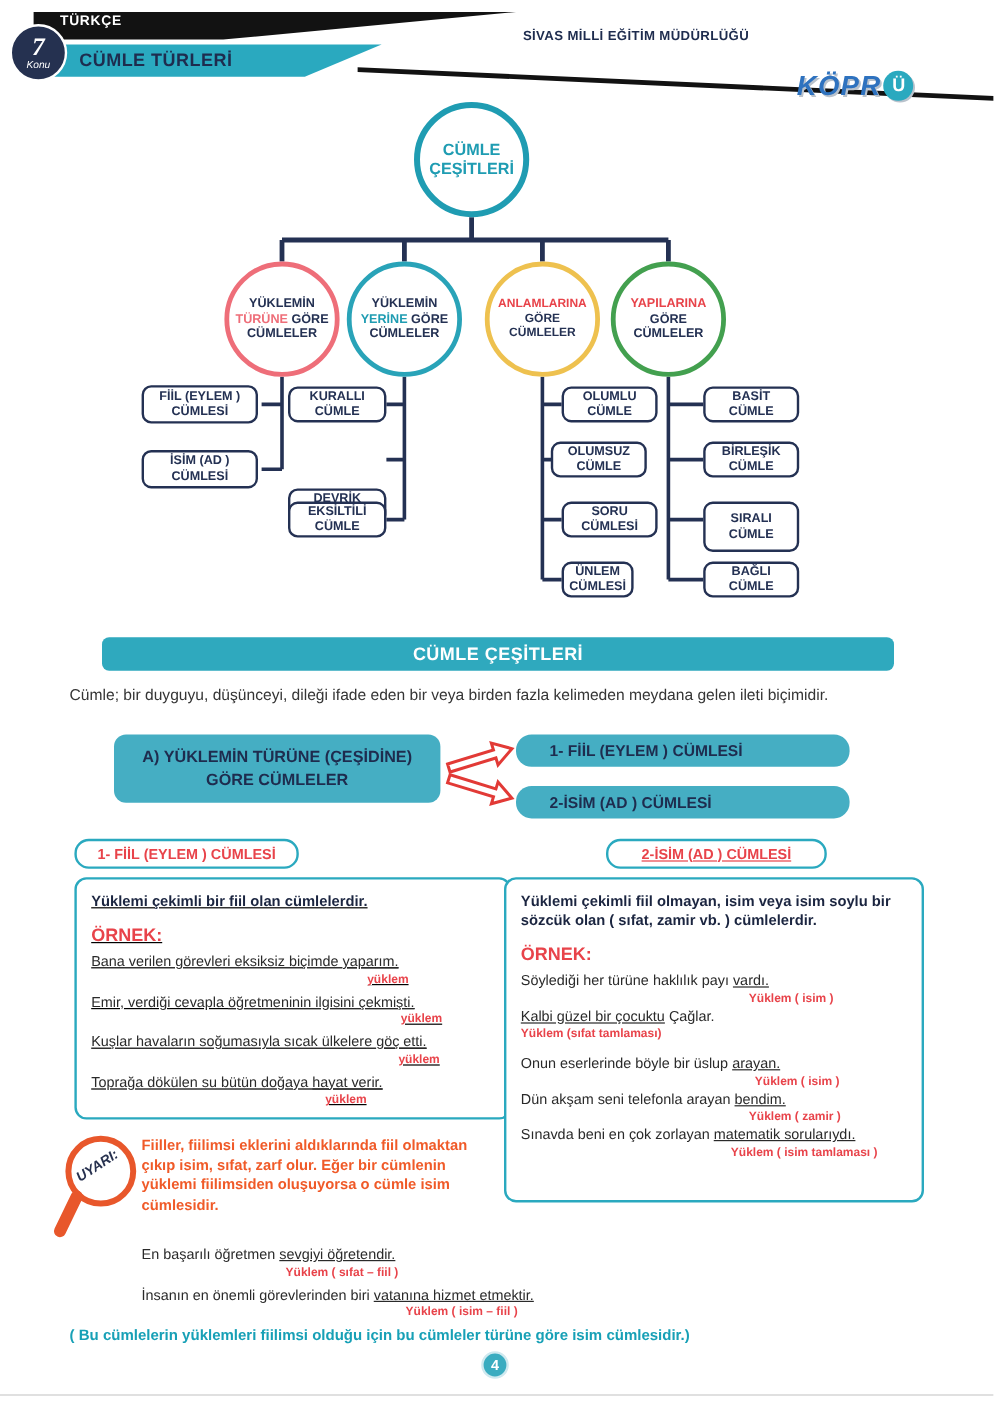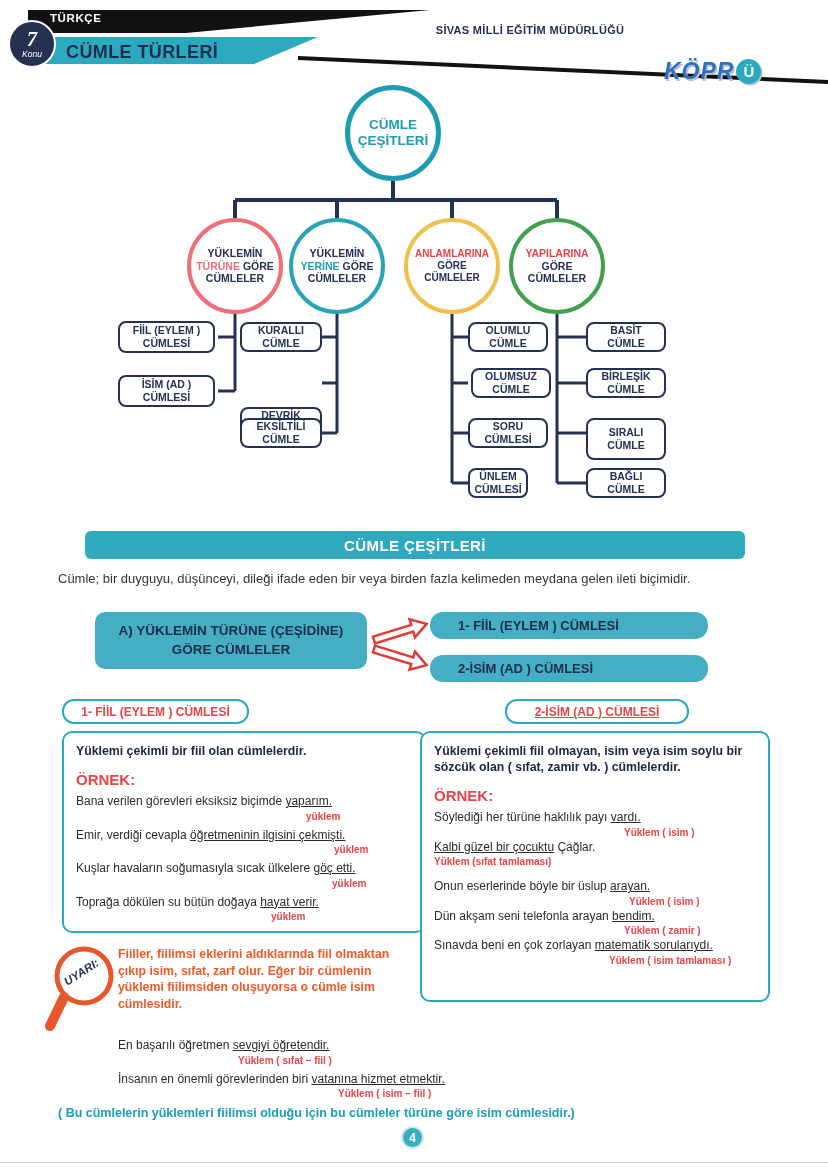--- a/index.html
+++ b/index.html
@@ -4,21 +4,21 @@
 <style>
   * { box-sizing: border-box; margin: 0; padding: 0; }
   body { background:#fff; font-family:"Liberation Sans", sans-serif; }
   #page { position:relative; width:828px; height:1171px; background:#fff; overflow:hidden; }
   .abs { position:absolute; }
   svg.layer { position:absolute; left:0; top:0; z-index:0; }
   .z1 { z-index:1; }
 
   
   .subject-label { color:#fff; font-weight:bold; font-size:11.5px; letter-spacing:.6px; }
-  .ribbon-label { color:#1e2c4e; font-weight:bold; font-size:18px; letter-spacing:.4px; }
+  .ribbon-label { color:#1e2c4e; font-weight:bold; font-size:15px; letter-spacing:.4px; }
   .institution { font-weight:bold; font-size:11px; color:#1e2c4e; text-align:center; letter-spacing:.3px; }
   .konu-circle { width:48px; height:48px; border-radius:50%; background:#253150; border:2px solid #fff;
     display:flex; flex-direction:column; align-items:center; justify-content:center; color:#fff; z-index:2; }
   .knum { font-family:"Liberation Serif", serif; font-style:italic; font-weight:bold; font-size:21px; line-height:1; }
   .kword { font-size:8.5px; font-style:italic; margin-top:-1px; }
   .logo { display:flex; align-items:center; }
   .logo-main { font-size:23px; font-weight:bold; font-style:italic; color:#2e72bf; letter-spacing:1px; text-shadow:1.5px 1.5px 0 #b9c2cc; }
   .logo-badge { display:inline-flex; width:25px; height:25px; border-radius:50%; background:#2aa9bf; color:#fff;
     font-weight:bold; font-size:15px; align-items:center; justify-content:center; margin-left:2px; box-shadow:1.5px 1.5px 0 #b9c2cc; }
 
@@ -146,21 +146,21 @@
 
   <div class="mm-box b-teal" style="left:240px; top:322px; width:82px; height:30px;">KURALLI
 CÜMLE</div>
   <div class="mm-box b-teal" style="left:240px; top:368px; width:82px; height:30px;margin-top:39px;">DEVRİK
 CÜMLE</div>
   <div class="mm-box b-teal" style="left:240px; top:418px; width:82px; height:30px;">EKSİLTİLİ
 CÜMLE</div>
 
   <div class="mm-box b-yellow" style="left:468px; top:322px; width:80px; height:30px;">OLUMLU
 CÜMLE</div>
-  <div class="mm-box b-yellow" style="left:471px; top:368px; width:80px; height:30px;">OLUMSUZ
+  <div class="mm-box b-yellow" style="left:459px; top:368px; width:80px; height:30px;">OLUMSUZ
 CÜMLE</div>
   <div class="mm-box b-yellow" style="left:468px; top:418px; width:80px; height:30px;">SORU
 CÜMLESİ</div>
   <div class="mm-box b-yellow" style="left:468px; top:468px; width:60px; height:30px;">ÜNLEM
 CÜMLESİ</div>
 
   <div class="mm-box b-green" style="left:586px; top:322px; width:80px; height:30px;">BASİT
 CÜMLE</div>
   <div class="mm-box b-green" style="left:586px; top:368px; width:80px; height:30px;">BİRLEŞİK
 CÜMLE</div>
@@ -175,21 +175,21 @@
   <div class="abs z1 secA" style="left:95px; top:612px; width:272px; height:57px;">
     <div>A) YÜKLEMİN TÜRÜNE  (ÇEŞİDİNE)</div>
     <div>GÖRE CÜMLELER</div>
   </div>
   <div class="abs z1 item-box" style="left:430px; top:612px; width:278px; height:27px;">1- FİİL  (EYLEM ) CÜMLESİ</div>
   <div class="abs z1 item-box" style="left:430px; top:655px; width:278px; height:27px;">2-İSİM (AD ) CÜMLESİ</div>
 
   <div class="abs z1 pill" style="left:62px; top:699px; width:187px; height:25px;">
     <span>1- FİİL  (EYLEM ) CÜMLESİ</span>
   </div>
-  <div class="abs z1 content-box" style="left:62px; top:731px; width:364px; height:202px;">
+  <div class="abs z1 content-box" style="left:62px; top:731px; width:364px; height:202px;text-decoration:underline;">
     <div class="definition">Yüklemi çekimli bir fiil olan cümlelerdir.</div>
     <div class="ornek">ÖRNEK:</div>
     <div class="sentence"><span>Bana verilen görevleri eksiksiz biçimde </span><u>yaparım.</u><span></span></div>
     <div class="plabel" style="margin-left:230px;">yüklem</div>
     <div class="sentence"><span>Emir, verdiği cevapla </span><u>öğretmeninin ilgisini çekmişti.</u><span></span></div>
     <div class="plabel" style="margin-left:258px;">yüklem</div>
     <div class="sentence"><span>Kuşlar havaların soğumasıyla sıcak ülkelere </span><u>göç etti.</u><span></span></div>
     <div class="plabel" style="margin-left:256px;">yüklem</div>
     <div class="sentence"><span>Toprağa dökülen su bütün doğaya </span><u>hayat verir.</u><span></span></div>
     <div class="plabel" style="margin-left:195px;">yüklem</div>

